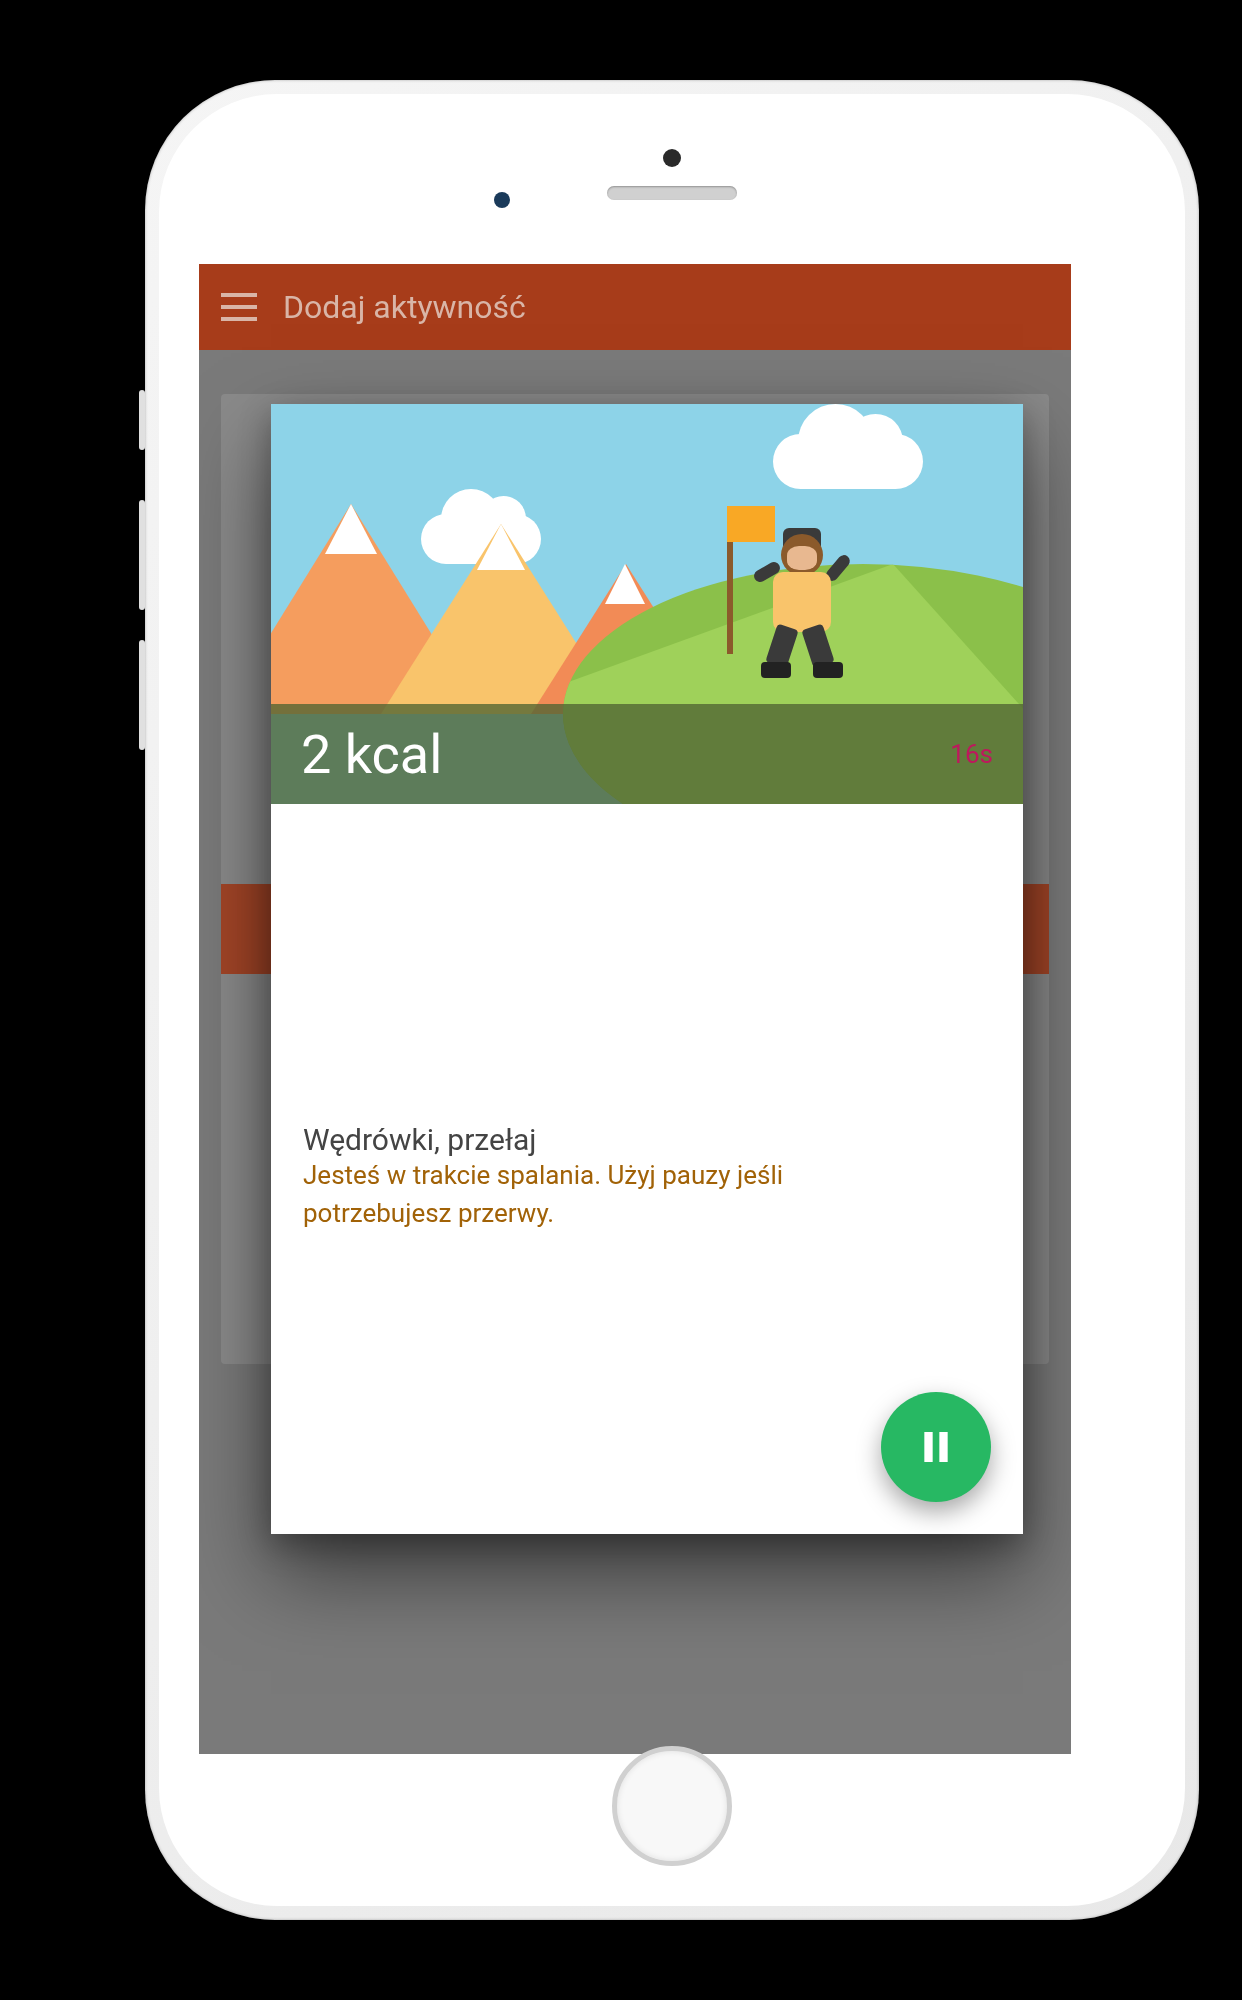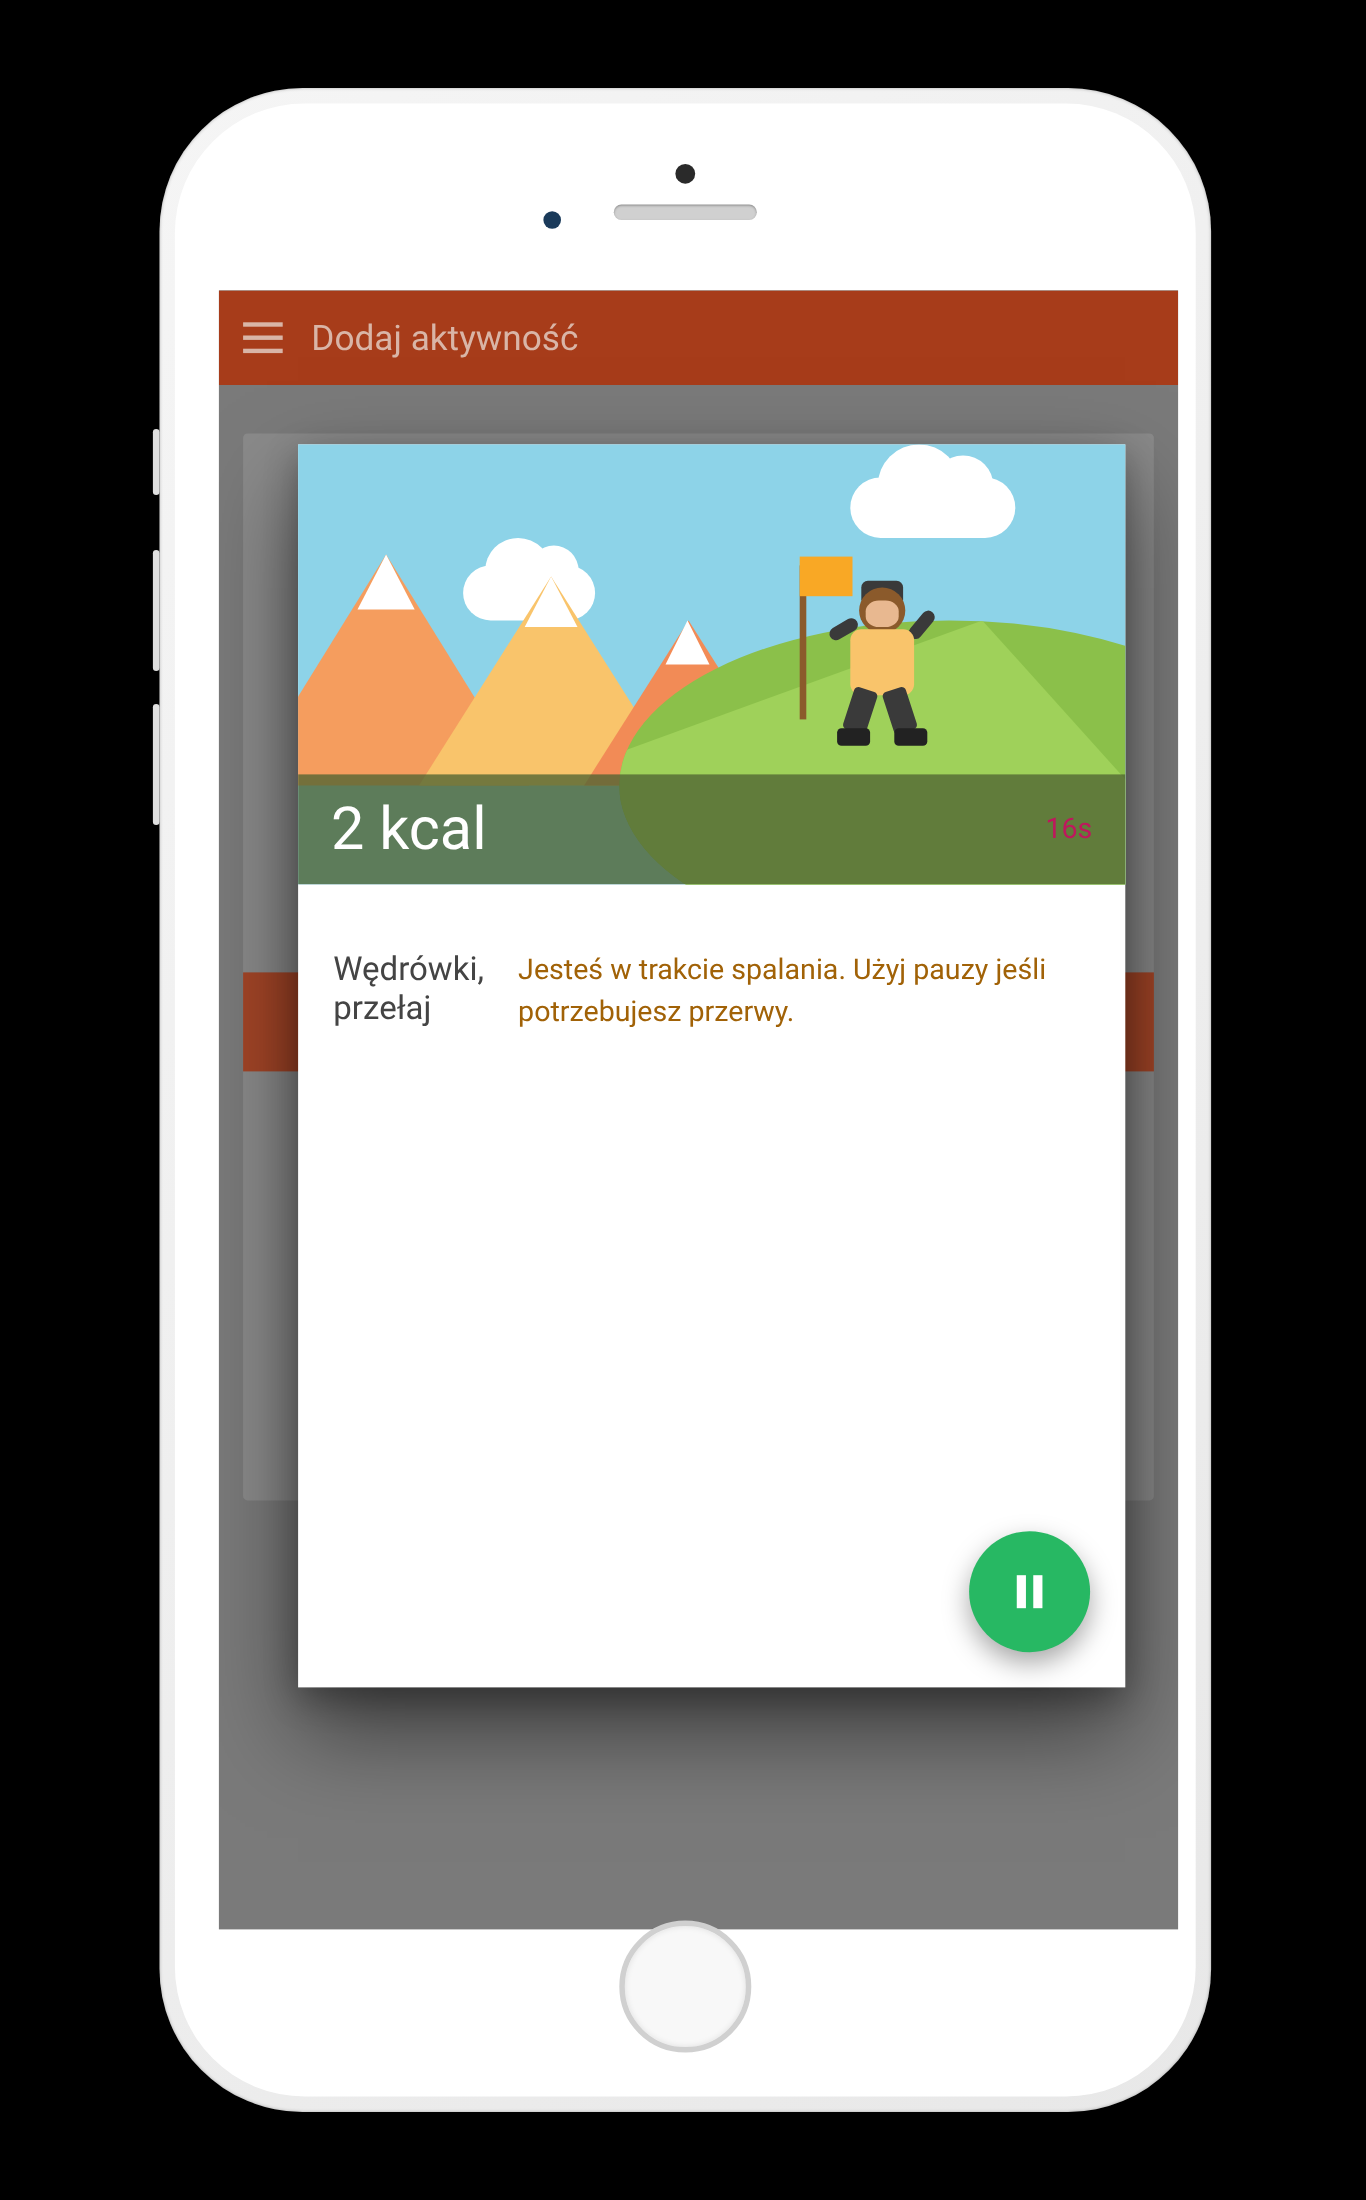--- a/index.html
+++ b/index.html
@@ -7,21 +7,21 @@
     background: #000;
     width: 1242px;
     height: 2000px;
     font-family: Roboto, Arial, sans-serif;
     position: relative;
   }
   .phone-frame {
     position: absolute;
     left: 145px;
     top: 80px;
-    width: 956px;
+    width: 1054px;
     height: 1840px;
     background: linear-gradient(135deg, #f5f5f5 0%, #e8e8e8 100%);
     border-radius: 130px;
     box-shadow: 0 30px 80px rgba(0,0,0,0.6), inset 0 0 3px rgba(0,0,0,0.3);
   }
   .phone-inner {
     position: absolute;
     left: 14px;
     top: 14px;
     right: 14px;
@@ -172,24 +172,24 @@
     background: rgba(80,100,50,0.78);
     display:flex;
     align-items:center;
     justify-content:space-between;
     padding: 0 30px;
   }
   .kcal { color:#fff; font-size:54px; font-weight:400;}
   .timer { color:#be185d; font-size:26px;}
   .content {
     flex:1;
-    padding: 36px 32px 32px 32px;
+    padding: 36px 32px 44px 32px;
     display:flex;
-    flex-direction:row;
-    justify-content:space-between;
+    flex-direction:column;
+    justify-content:center;
     position:relative;
   }
   .activity-name { font-size:30px; color:#444; }
   .hint { font-size:26px; color:#a16207; line-height:1.45; max-width: 520px;}
   .fab {
     position:absolute;
     right:32px; bottom:32px;
     width:110px; height:110px;
     background:#27b863;
     border-radius:50%;

